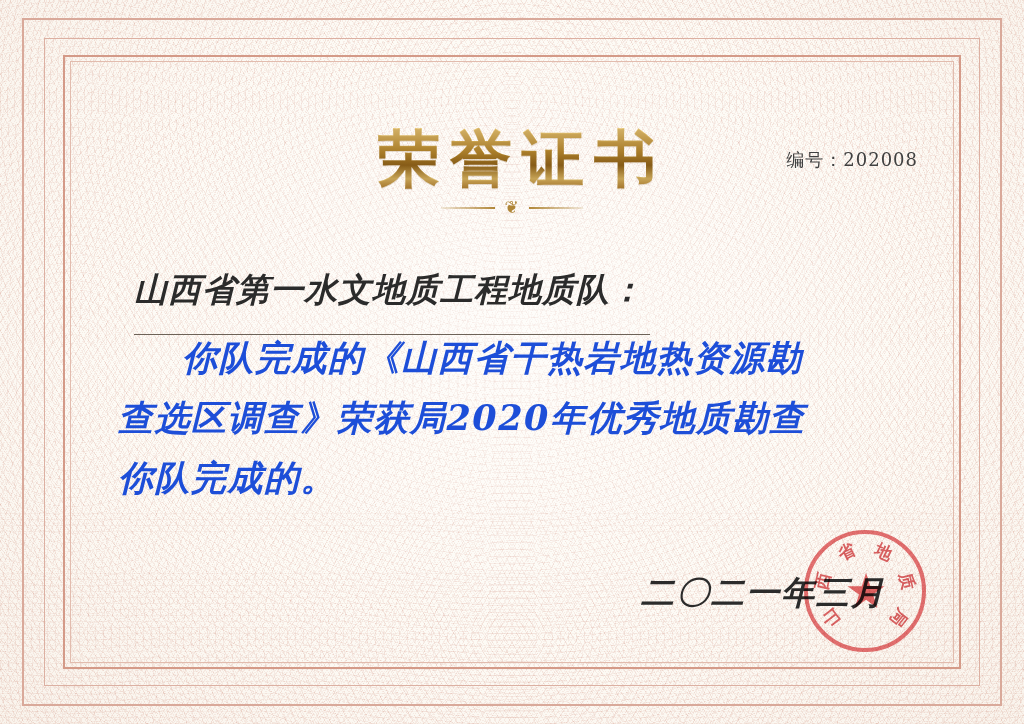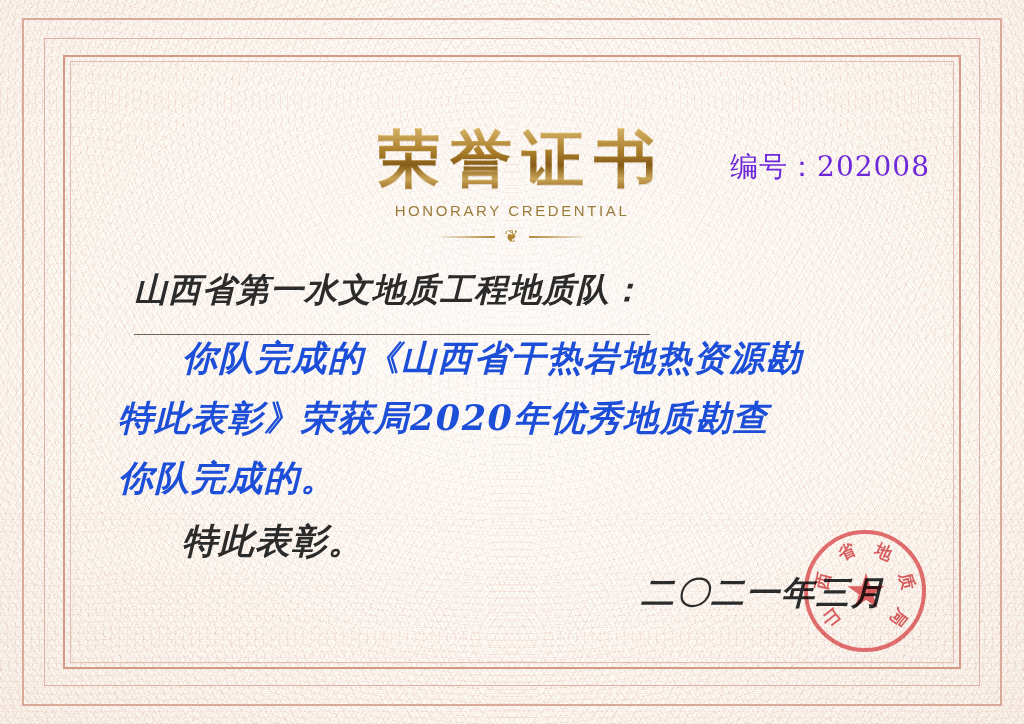--- a/index.html
+++ b/index.html
@@ -126,25 +126,25 @@
   }
   .rule-ornament .flourish {
     color: #b08637;
     font-size: 17px;
     line-height: 1;
     letter-spacing: 1px;
   }
 
   .serial {
     position: absolute;
-    right: 16px;
+    right: 28px;
     top: 78px;
     font-family: "DejaVu Serif", "Liberation Serif", serif;
-    font-size: 28px;
-    color: #6d28d9;
+    font-size: 18px;
+    color: #404040;
     letter-spacing: 1px;
     white-space: nowrap;
   }
 
   
   .recipient {
     position: absolute;
     left: 56px;
     top: 198px;
     font-family: "DejaVu Serif", "Liberation Serif", serif;
@@ -268,39 +268,37 @@
 
   <div class="border-outer"></div>
   <div class="border-mid"></div>
   <div class="border-inner"></div>
   <div class="border-inner2"></div>
 
   <div class="content">
 
     <div class="title-block">
       <div class="main-title">荣誉证书</div>
-      <div class="sub-title">HONORARY CREDENTIAL</div>
       <div class="rule-ornament">
         <span class="bar"></span>
         <span class="flourish">❦</span>
         <span class="bar right"></span>
       </div>
     </div>
 
     <div class="serial">编号：202008</div>
 
     <div class="recipient">山西省第一水文地质工程地质队：</div>
 
     <div class="body-text">
       <span class="line indent">你队完成的《山西省干热岩地热资源勘</span>
-      <span class="line">特此表彰》荣获局2020年优秀地质勘查</span>
+      <span class="line">查选区调查》荣获局2020年优秀地质勘查</span>
       <span class="line">你队完成的。</span>
     </div>
 
-    <div class="closing">特此表彰。</div>
 
     <div class="date">二〇二一年三月</div>
 
   </div>
 
   <div class="seal">
     <div class="seal-text">
         <span class="seal-char" style="transform: translate(-50%, -50%) translate(-33.8845px, 26.4734px) rotate(-128deg); transform-origin: 50% 50%; left: 50%; top: 50%; position: absolute;">山</span>
         <span class="seal-char" style="transform: translate(-50%, -50%) translate(-41.8639px, -9.81909px) rotate(-76.8deg); transform-origin: 50% 50%; left: 50%; top: 50%; position: absolute;">西</span>
         <span class="seal-char" style="transform: translate(-50%, -50%) translate(-18.5797px, -38.7788px) rotate(-25.6deg); transform-origin: 50% 50%; left: 50%; top: 50%; position: absolute;">省</span>

